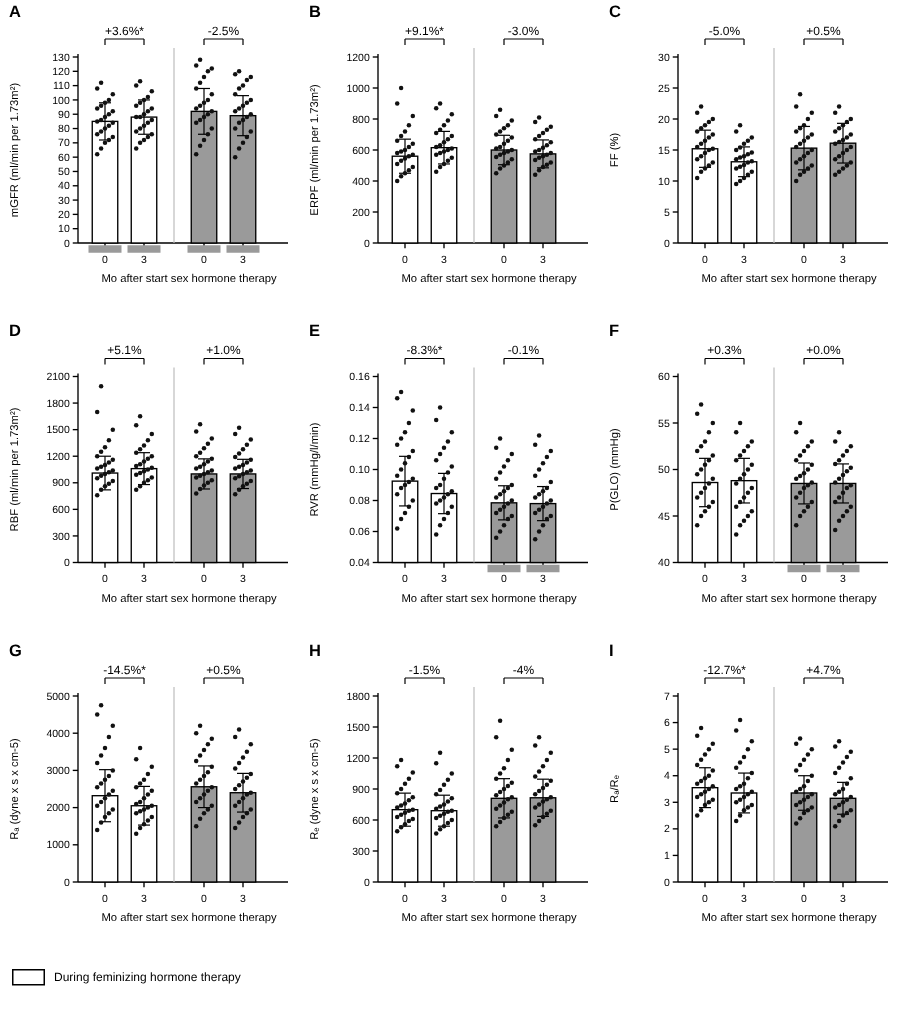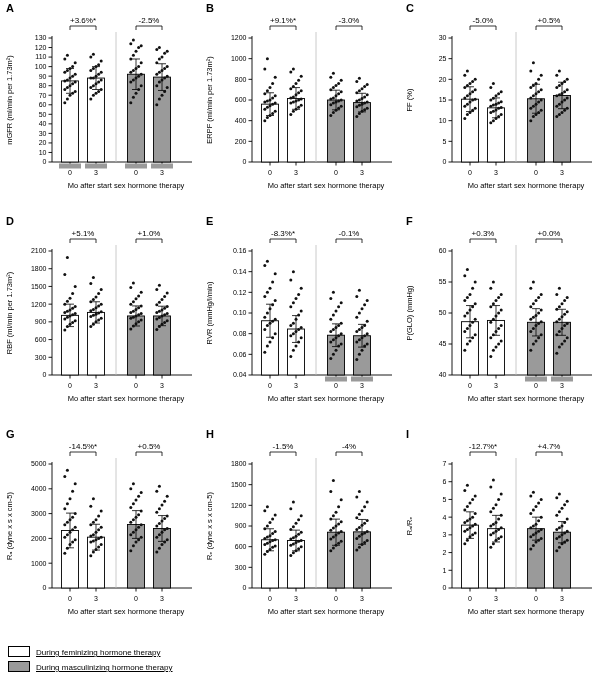--- a/index.html
+++ b/index.html
@@ -6,38 +6,34 @@
   body{width:600px;height:684px;background:#ffffff;font-family:"Liberation Sans",sans-serif;color:#000;}
   #page{position:relative;width:600px;height:684px;overflow:hidden;}
   .panel{position:absolute;}
   .panel-letter{position:absolute;font-size:11px;font-weight:bold;left:0;top:0;}
   svg{display:block;overflow:visible;}
   .axis-label{font-size:7.5px;}
   .tick-label{font-size:7px;}
   .annot{font-size:8px;}
   .xcaption{font-size:7.5px;text-anchor:middle;}
   .legend{position:absolute;left:8px;top:646px;font-size:8px;}
-  .legend-row{display:flex;align-items:flex-end;margin-bottom:4px;text-decoration:underline;}
+  .legend-row{display:flex;align-items:center;margin-bottom:4px;}
   .legend-swatch{width:22px;height:11px;border:1px solid #000;margin-right:6px;box-sizing:border-box;}
   .legend-swatch.fem{background:#ffffff;}
   .legend-swatch.mas{background:#9a9a9a;}
   .legend-text{font-size:8px;}
 </style>
 </head>
 <body>
 
 <div id="page">
   <div class="legend">
     <div class="legend-row">
       <span class="legend-swatch fem"></span>
       <span class="legend-text">During feminizing hormone therapy</span>
-    </div>
-    <div class="legend-row">
-      <span class="legend-swatch mas"></span>
-      <span class="legend-text">During masculinizing hormone therapy</span>
     </div>
   </div>
 <div class="panel" style="left: 0px; top: 2px; width: 200px; height: 213px;">
       <div class="panel-letter" style="left: 6px; top: 0px;">A</div>
       <svg width="200" height="213">
         <line x1="52" y1="34" x2="52" y2="160" stroke="#000" stroke-width="0.9"></line>
         <line x1="52" y1="160" x2="192" y2="160" stroke="#000" stroke-width="0.9"></line>
         <line x1="116" y1="30" x2="116" y2="160" stroke="#bdbdbd" stroke-width="0.8"></line>
         <line x1="48.5" y1="160" x2="52" y2="160" stroke="#000" stroke-width="0.9"></line>
         <text x="46.5" y="162.4" text-anchor="end" class="tick-label">0</text>

